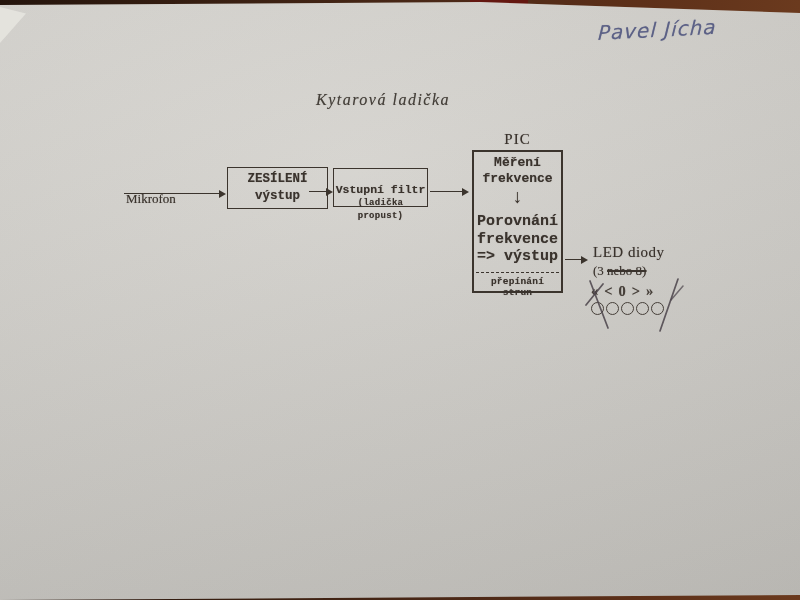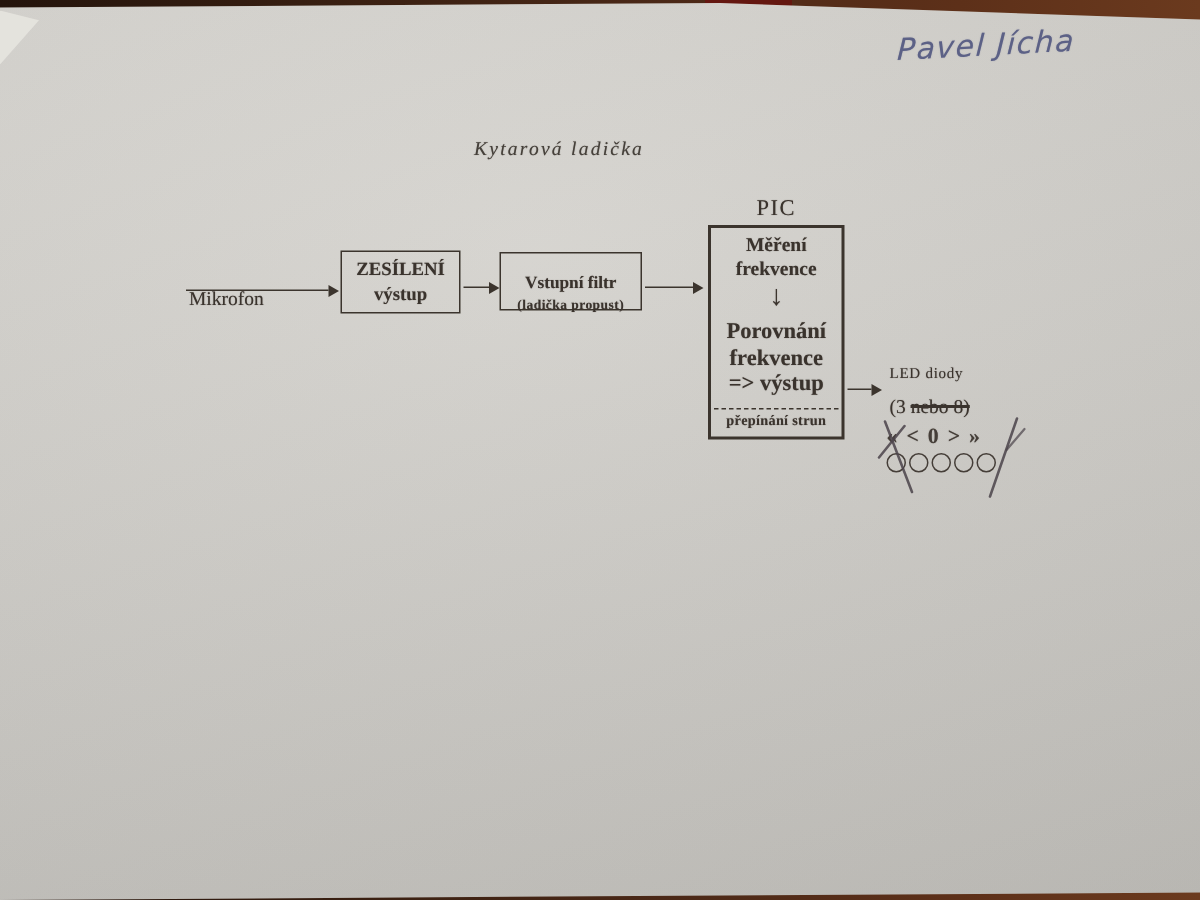--- a/index.html
+++ b/index.html
@@ -19,44 +19,44 @@
   .fold-corner{position:absolute;left:0;top:7px;width:26px;height:36px;background:#e6e4df;clip-path:polygon(0 0,100% 18%,0 100%);opacity:.9;}
 
   
   .content{position:absolute;inset:0;color:#3a332d;filter:blur(0.25px);}
   .content .txt{text-shadow:0 0 0.7px rgba(59,51,45,.5);}
 
   .handwriting{position:absolute;left:598px;top:16px;width:190px;
     font-family:"DejaVu Sans",sans-serif;font-style:italic;font-size:20px;letter-spacing:1px;
     color:#5c6186;transform:rotate(-3deg) skewX(-6deg);text-shadow:0 0 0.8px rgba(92,97,134,.45);}
 
-  .title{position:absolute;left:316px;top:91px;font-style:italic;font-size:13px;letter-spacing:1.5px;color:#45403a;}
+  .title{position:absolute;left:316px;top:91px;font-style:italic;font-size:16px;letter-spacing:1.5px;color:#45403a;}
 
   .lbl{position:absolute;font-weight:normal;}
   .mik{left:126px;top:191px;font-size:13px;}
 
-  .dbox{position:absolute;border:1.8px solid #3b342d;text-align:center;font-weight:bold;box-sizing:border-box;}
-  .box1{left:227px;top:167px;width:80px;height:42px;font-size:12.5px;line-height:17px;padding-top:3px;}
+  .dbox{position:absolute;border:1.8px solid #3b342d;text-align:center;font-weight:bold;box-sizing:border-box;font-family:Liberation Mono, monospace;}
+  .box1{left:227px;top:167px;width:101px;height:42px;font-size:12.5px;line-height:17px;padding-top:3px;}
   .box2{left:333px;top:168px;width:95px;height:39px;padding-top:13px;}
   .box2 .l1{font-size:11.5px;line-height:15px;}
   .box2 .l2{font-size:9px;line-height:13px;letter-spacing:.3px;}
 
   .hline{position:absolute;height:0;border-top:1.6px solid #3b342d;}
   .ahead{position:absolute;width:0;height:0;border-left:7px solid #3b342d;border-top:4px solid transparent;border-bottom:4px solid transparent;}
 
   .pic-label{left:472px;top:131px;width:91px;text-align:center;font-size:15px;letter-spacing:1px;}
   .picbox{left:472px;top:150px;width:91px;height:143px;border-width:2px;}
   .picbox .sec{position:absolute;left:0;width:100%;text-align:center;font-weight:bold;}
   .pic-top{top:3px;font-size:13px;line-height:16px;}
   .pic-downarrow{top:33px;font-size:19px;font-weight:bold;line-height:26px;}
   .pic-mid{top:61px;font-size:15px;line-height:17.5px;}
   .pic-dash{position:absolute;left:2px;right:2px;top:120px;border-top:1.8px dashed #3b342d;}
   .pic-bottom{top:124px;font-size:9.5px;letter-spacing:.2px;}
 
-  .led-label{left:593px;top:244px;font-size:10px;letter-spacing:.5px;}
+  .led-label{left:593px;top:244px;font-size:15px;letter-spacing:.5px;}
   .led-count{left:593px;top:263px;font-size:13px;}
   .struck{text-decoration:line-through;text-decoration-thickness:1.6px;}
   .led-symbols{position:absolute;left:591px;top:283px;display:flex;gap:6px;font-weight:bold;font-size:14.5px;color:#453e38;}
   .led-circles{position:absolute;left:591px;top:302px;display:flex;gap:2px;}
   .led-circles .c{width:13px;height:13px;border:1.8px solid #453e38;border-radius:50%;box-sizing:border-box;}
   .strokes{position:absolute;left:580px;top:274px;}
 </style>
 </head>
 <body>
 

